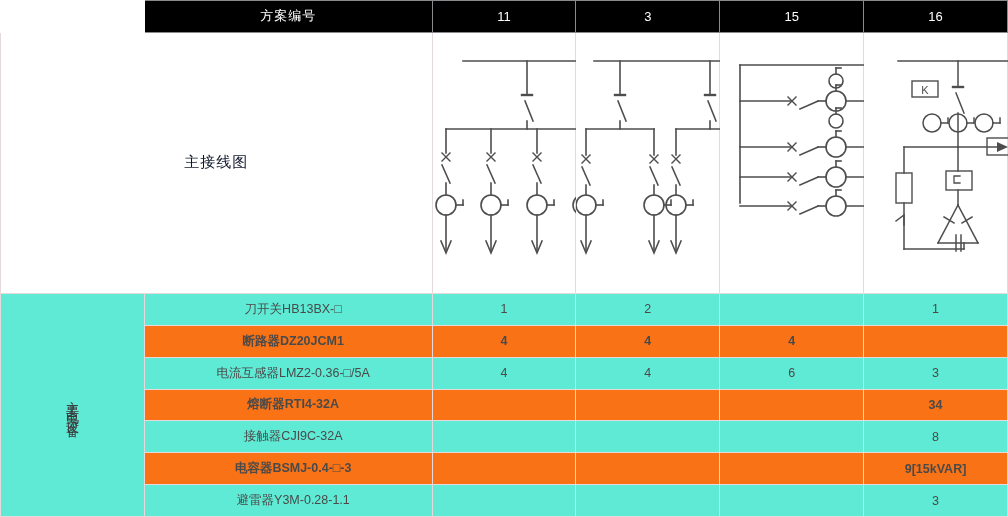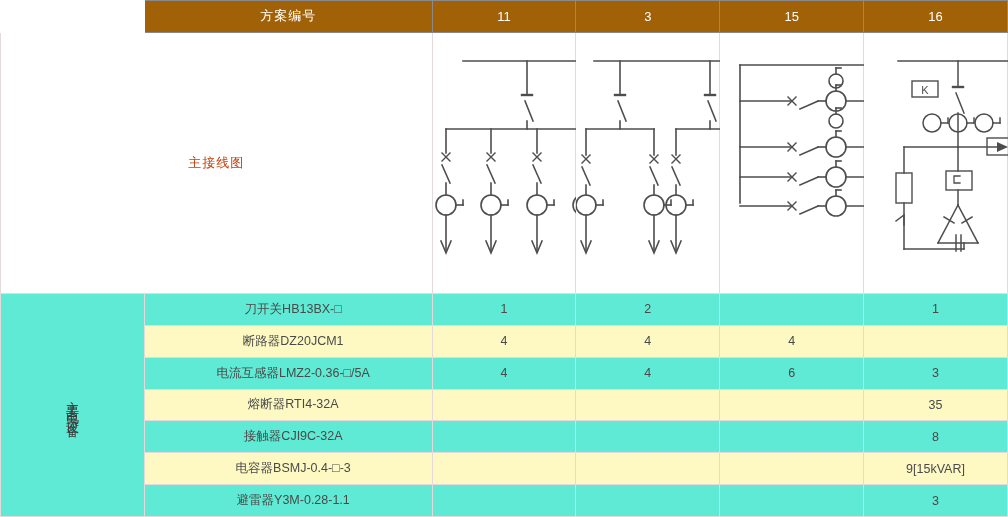--- a/index.html
+++ b/index.html
@@ -19,42 +19,42 @@
   }
   table.grid td{
     border:1px solid #e6d9d9;
     padding:0;
     vertical-align:middle;
     text-align:center;
   }
 
   
   .hdr{
-    background:#a16207;
+    background:#000000;
     color:#ffffff;
     font-size:13px;
     height:29px;
     border:1px solid #8a8a8e !important;
   }
   .hdr.blank{background:#ffffff;border:1px solid #ffffff !important;}
   .hdr-title{letter-spacing:1px;}
 
   
   .diagrow td{height:245px;border-top:1px solid #e6d9d9;}
   .rowlabel-main{
-    font-size:13px;color:#c2410c;letter-spacing:1px;
+    font-size:15px;color:#0f172a;letter-spacing:1px;
     background:#ffffff;
   }
   .diagcell{background:#ffffff;position:relative;}
   .diagcell svg{display:block;margin:0 auto;}
 
   
   .datarow td{height:29px;font-size:12.5px;color:#4a4a4a;}
   .datarow.odd td{background:#5eead4;}
-  .datarow.even td{background:#fef9c3;}
+  .datarow.even td{background:#f97316;font-weight:bold;}
   .namecell{
     text-align:left;
     padding-left:10px !important;
     font-size:12.5px;
     color:#3d3d3d;
     white-space:nowrap;
   }
   .valcell{font-size:12.5px;color:#4a4a4a;}
 
   
@@ -380,21 +380,21 @@
     <td class="valcell">4</td>
     <td class="valcell">6</td>
     <td class="valcell">3</td>
   </tr>
 
   <tr class="datarow even">
     <td class="namecell" colspan="2">熔断器RTI4-32A</td>
     <td class="valcell"></td>
     <td class="valcell"></td>
     <td class="valcell"></td>
-    <td class="valcell">35</td>
+    <td class="valcell">34</td>
   </tr>
 
   <tr class="datarow odd">
     <td class="namecell" colspan="2">接触器CJI9C-32A</td>
     <td class="valcell"></td>
     <td class="valcell"></td>
     <td class="valcell"></td>
     <td class="valcell">8</td>
   </tr>
 

